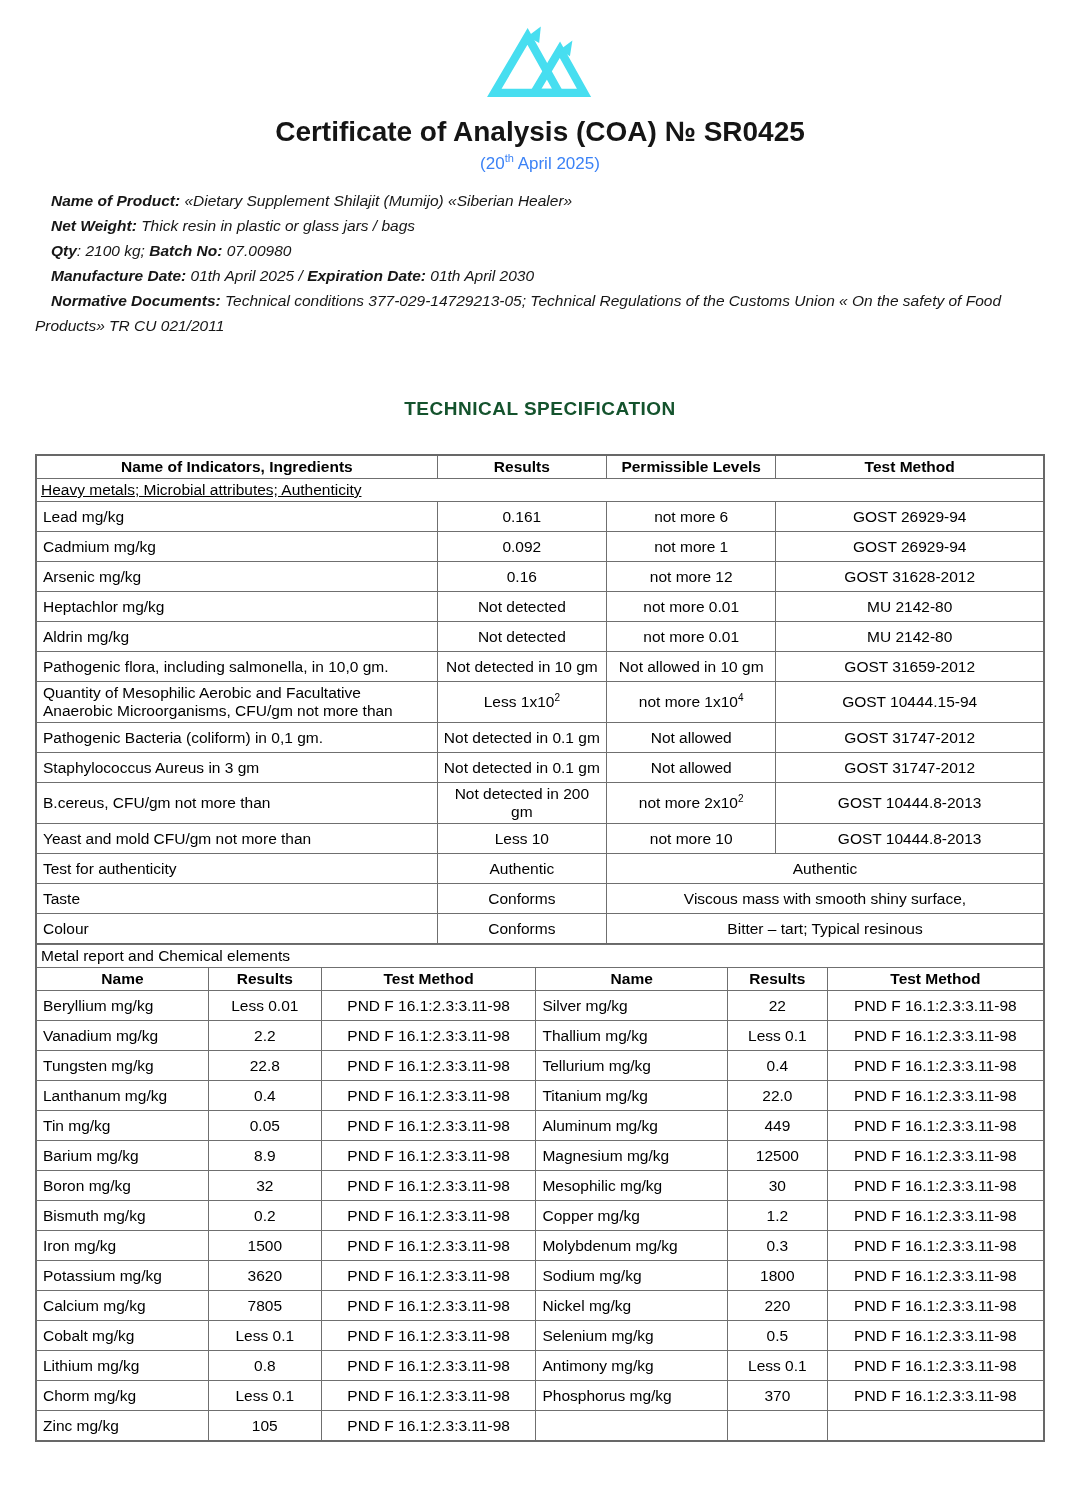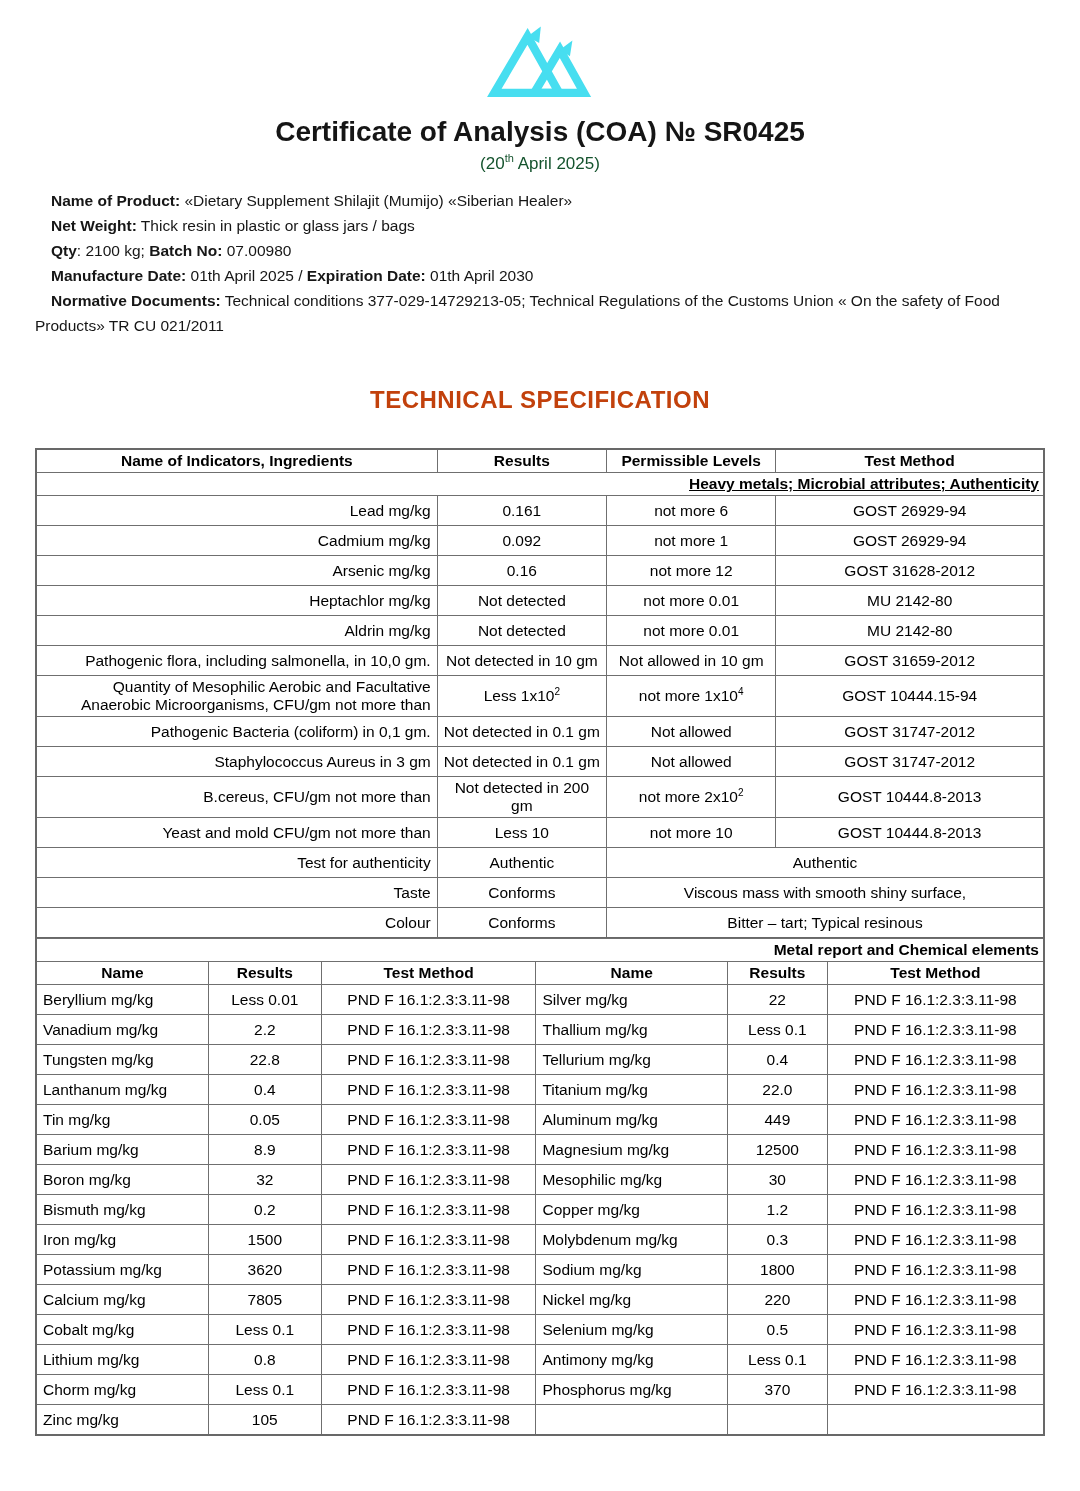--- a/index.html
+++ b/index.html
@@ -7,47 +7,47 @@
     width:1080px;height:1491px;box-sizing:border-box;
     padding:22px 35px 10px 35px;
     font-family:"Liberation Sans", sans-serif;
     color:#1b1b1b;background:#ffffff;position:relative;
   }
   .logo-wrap{text-align:center;margin-top:4px;}
   .doc-title{
     text-align:center;font-size:28px;font-weight:bold;
     margin-top:12px;letter-spacing:0px;color:#151515;
   }
-  .doc-date{text-align:center;font-size:17px;margin-top:6px;color:#14532d;}
+  .doc-date{text-align:center;font-size:17px;margin-top:6px;color:#3b82f6;}
   .doc-date sup{font-size:11px;}
   .doc-standards{text-align:center;font-size:18px;margin-top:6px;color:#1b1b1b;}
-  .info-block{margin-top:14px;font-size:15.5px;line-height:25px;color:#161616;}
+  .info-block{margin-top:14px;font-size:15.5px;line-height:25px;color:#161616;font-style:italic;}
   .info-line{text-indent:16px;}
   .info-line b{font-weight:bold;}
   .section-title{
-    text-align:center;font-weight:bold;font-size:24px;
-    margin-top:48px;letter-spacing:0.5px;color:#c2410c;
+    text-align:center;font-weight:bold;font-size:19px;
+    margin-top:60px;letter-spacing:0.5px;color:#14532d;
   }
   table.coa{
     width:100%;border-collapse:collapse;table-layout:fixed;
     font-size:15.5px;color:#000000;
   }
   table.coa td, table.coa th{
     border:1px solid #6f6f6f;
     padding:2px 6px;vertical-align:middle;
     overflow:hidden;
   }
   table.spec{margin-top:34px;border:2px solid #686868;}
   table.metals{margin-top:-1px;border:2px solid #686868;border-top:none;}
   th.hdr{font-weight:bold;text-align:center;padding:4px 4px;}
   tr.section-row td{
-    font-weight:bold;text-align:right;padding:2px 4px;
+    font-weight:normal;text-align:left;padding:2px 4px;
   }
   tr.section-row td .u{text-decoration:underline;}
-  td.cname{text-align:right;}
+  td.cname{text-align:left;}
   td.ccenter{text-align:center;}
   td.cname-m{text-align:left;padding-left:9px;}
   sup{font-size:10px;line-height:0;}
   .min-h{height:25px;}
 </style>
 </head>
 <body>
 
 <div class="page">
 

